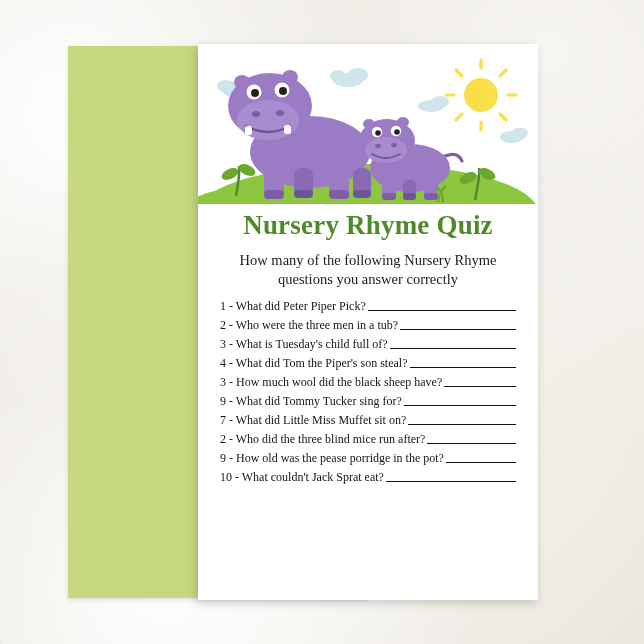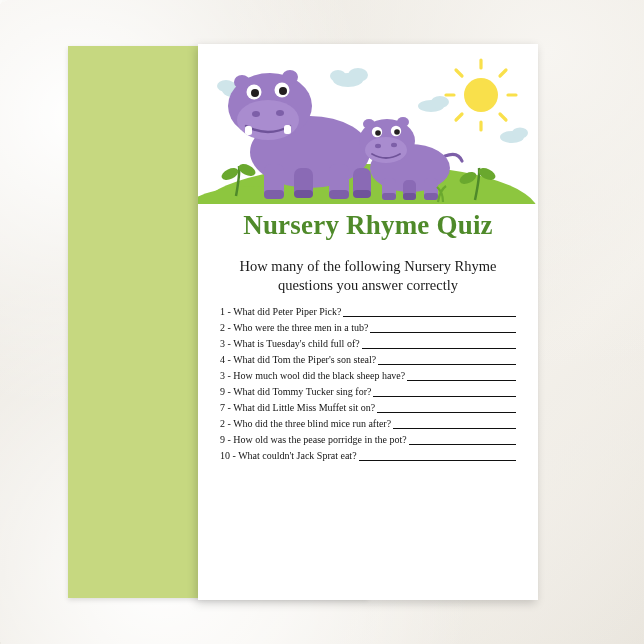--- a/index.html
+++ b/index.html
@@ -45,37 +45,37 @@
 
   
   .illus{position:relative;width:100%;height:160px;overflow:hidden;}
   .illus svg{display:block;}
 
   .title{
     text-align:center;
     color:#4f8a2a;
     font-size:27px;
     font-weight:bold;
-    margin:6px 0 16px 0;
+    margin:6px 0 10px 0;
     letter-spacing:.2px;
   }
   .subtitle{
     text-align:center;
     color:#1b1b1b;
     font-size:14.5px;
     line-height:19px;
     margin:4px 16px 6px 16px;
   }
   .questions{
     margin:4px 22px 0 22px;
   }
   .q{
     display:flex;
-    align-items:center;
-    font-size:10px;
+    align-items:flex-start;
+    font-size:12px;
     color:#141414;
     padding:4px 0 0 0;
     white-space:nowrap;
   }
   .q .qtext{flex:0 0 auto;}
   .q .line{
     flex:1 1 auto;
     border-bottom:1px solid #111;
     margin-left:2px;
     height:11px;

